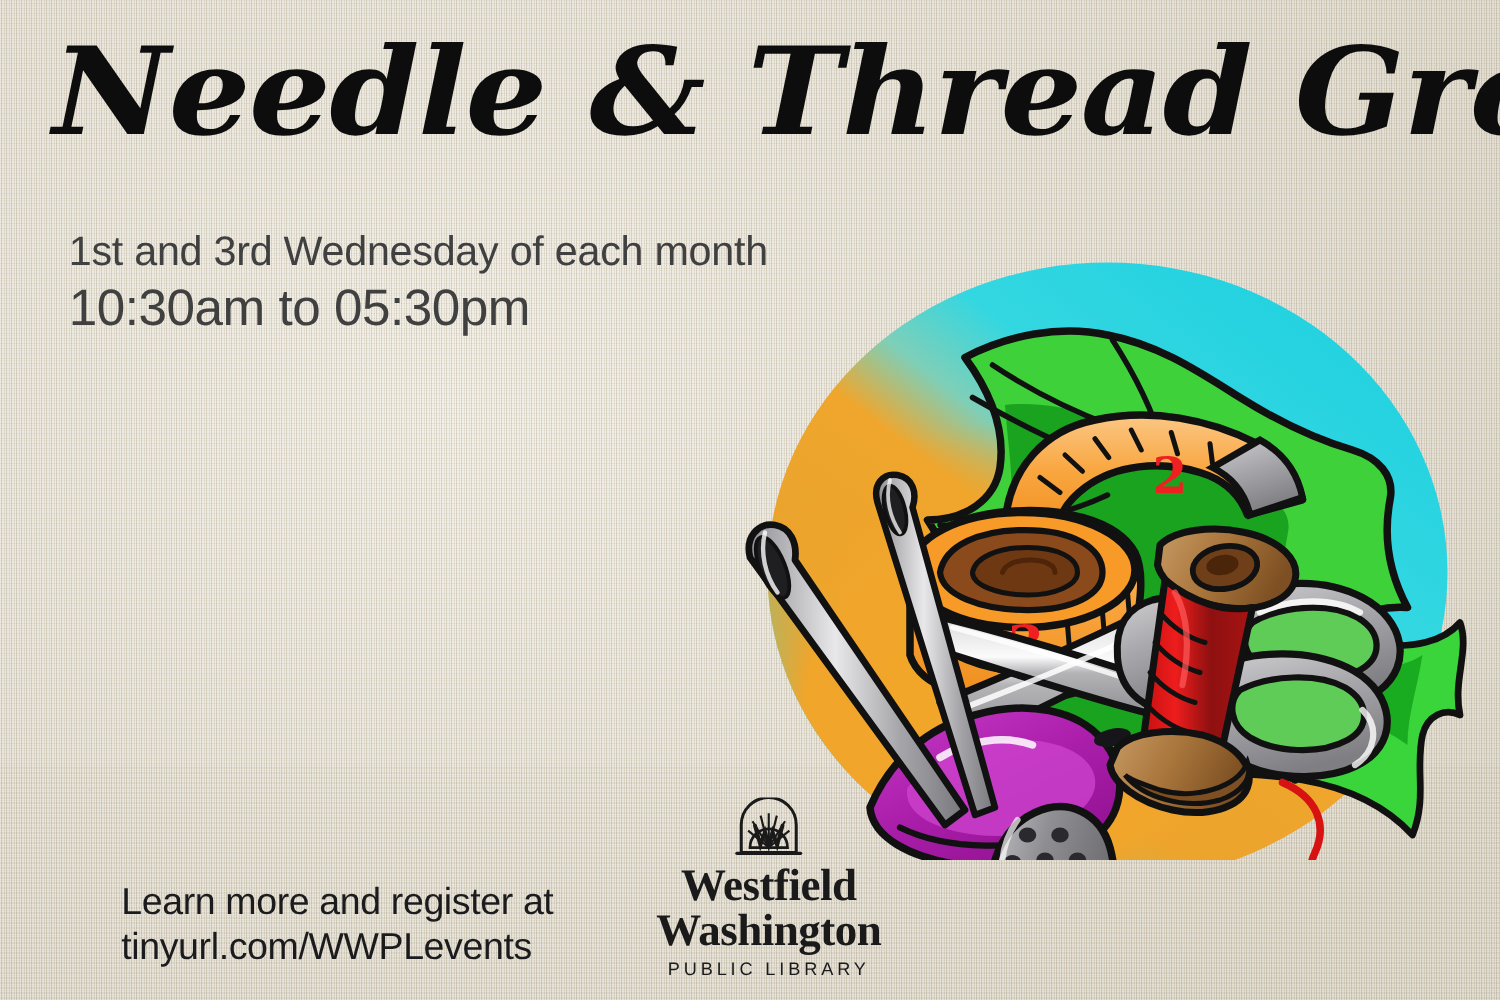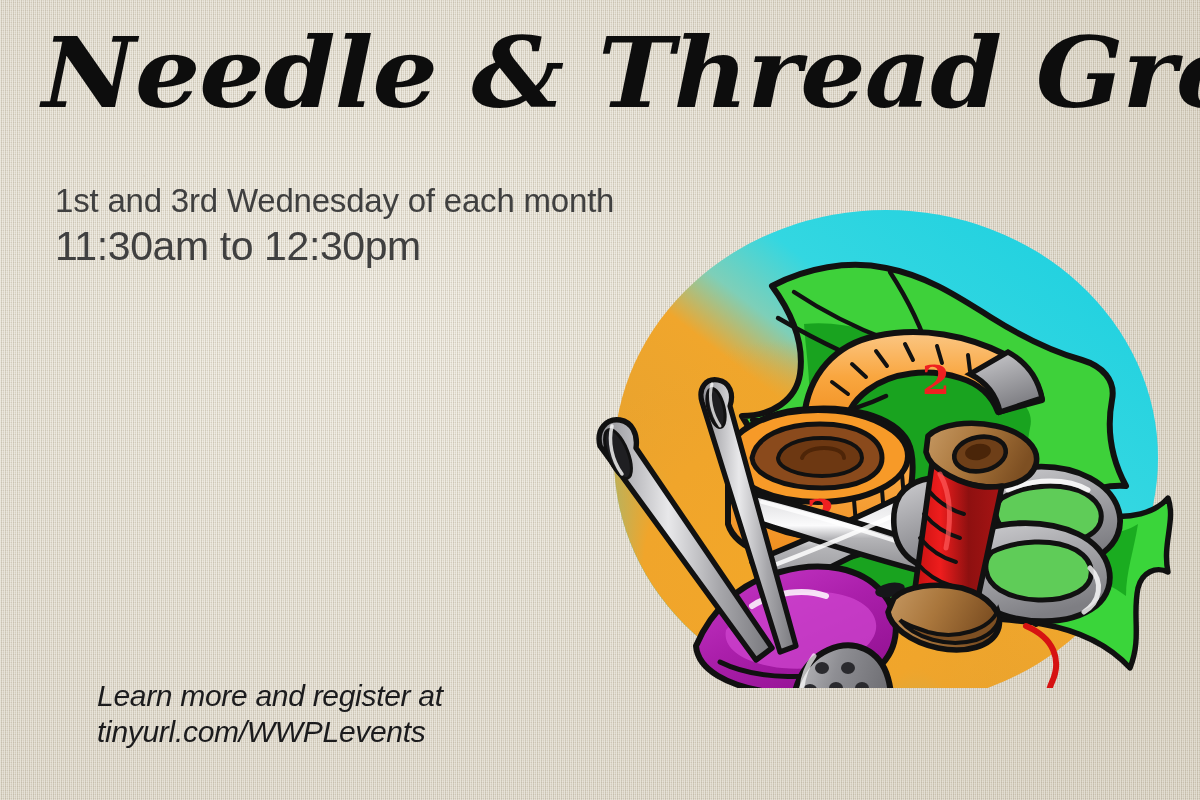--- a/index.html
+++ b/index.html
@@ -96,27 +96,26 @@
     left:100px; top:305px;
     width:375px;
     font-size:29.5px;
     line-height:1.165;
     color:#1b1b1d;
     letter-spacing:-0.3px;
   }
 
   #register{
     position:absolute;
-    left:97px; top:678px;
+    left:97px; top:704px;
     width:430px;
     font-size:30px;
     line-height:1.2;
     color:#1b1b1d;
     letter-spacing:-0.3px;
-    font-style:italic;
   }
 
   
   #logo{
     position:absolute;
     left:521px; top:638px;
     width:188px;
     text-align:center;
     color:#1a1a1a;
   }
@@ -151,29 +150,54 @@
   <div class="texture-base"></div>
   <div class="texture-weave"></div>
   <div class="texture-slubs"></div>
 
   <div class="content">
 
     <div id="title">Needle &amp; Thread Group</div>
 
     <div id="schedule">
       <div class="line-days">1st and 3rd Wednesday of each month</div>
-      <div class="line-time">11:30am to 12:30pm</div>
+      <div class="line-time">10:30am to 05:30pm</div>
     </div>
 
 
     <div id="register">
       <span>Learn more and register at</span>
       <span>tinyurl.com/WWPLevents</span>
     </div>
 
+    <div id="logo">
+      <svg class="emblem" width="56" height="48" viewBox="0 0 56 48">
+
+        <path d="M6 44 L6 22 A22 22 0 0 1 50 22 L50 44 Z" fill="none" stroke="#1a1a1a" stroke-width="2.4"></path>
+
+        <path d="M2.5 44.6 L53.5 44.6" stroke="#1a1a1a" stroke-width="2.6" stroke-linecap="round"></path>
+
+        <g stroke="#1a1a1a" stroke-width="1.7" fill="none">
+          <path d="M28 40 L11.5 26.5"></path>
+          <path d="M28 40 L15 19"></path>
+          <path d="M28 40 L21.5 14.5"></path>
+          <path d="M28 40 L28 12.5"></path>
+          <path d="M28 40 L34.5 14.5"></path>
+          <path d="M28 40 L41 19"></path>
+          <path d="M28 40 L44.5 26.5"></path>
+        </g>
+
+        <path d="M13 40 A15 15 0 0 1 43 40 Z" fill="none" stroke="#1a1a1a" stroke-width="2.2"></path>
+
+        <path d="M17 22.5 L21.3 38 L25 27.5 L28 38 L31 27.5 L34.7 38 L39 22.5" fill="none" stroke="#1a1a1a" stroke-width="3.1" stroke-linecap="round" stroke-linejoin="miter"></path>
+      </svg>
+      <div class="logo-word">Westfield</div>
+      <div class="logo-word">Washington</div>
+      <div class="logo-sub">PUBLIC LIBRARY</div>
+    </div>
 
     <div id="illustration">
       <svg viewBox="0 0 648 520" xmlns="http://www.w3.org/2000/svg">
         <defs>
 
           <linearGradient id="circGrad" x1="0.08" y1="0.95" x2="0.80" y2="0.10">
             <stop offset="0.00" stop-color="#2fd9e2"></stop>
             <stop offset="0.16" stop-color="#49cfc6"></stop>
             <stop offset="0.30" stop-color="#e9a32e"></stop>
             <stop offset="0.52" stop-color="#f0a62c"></stop>

